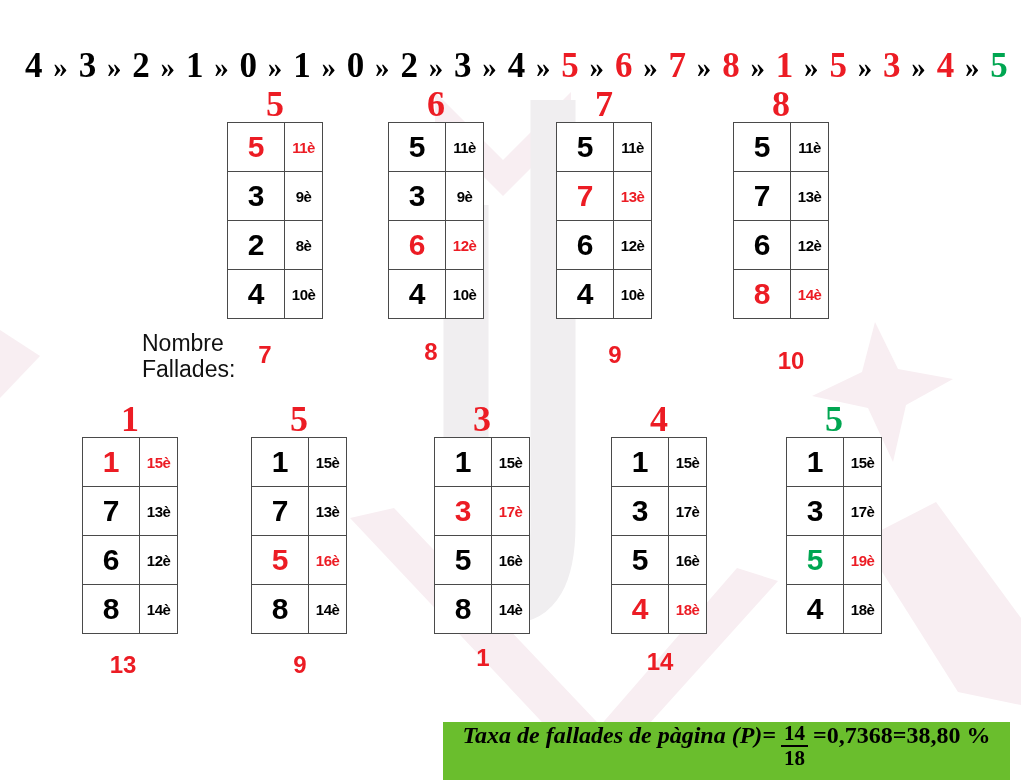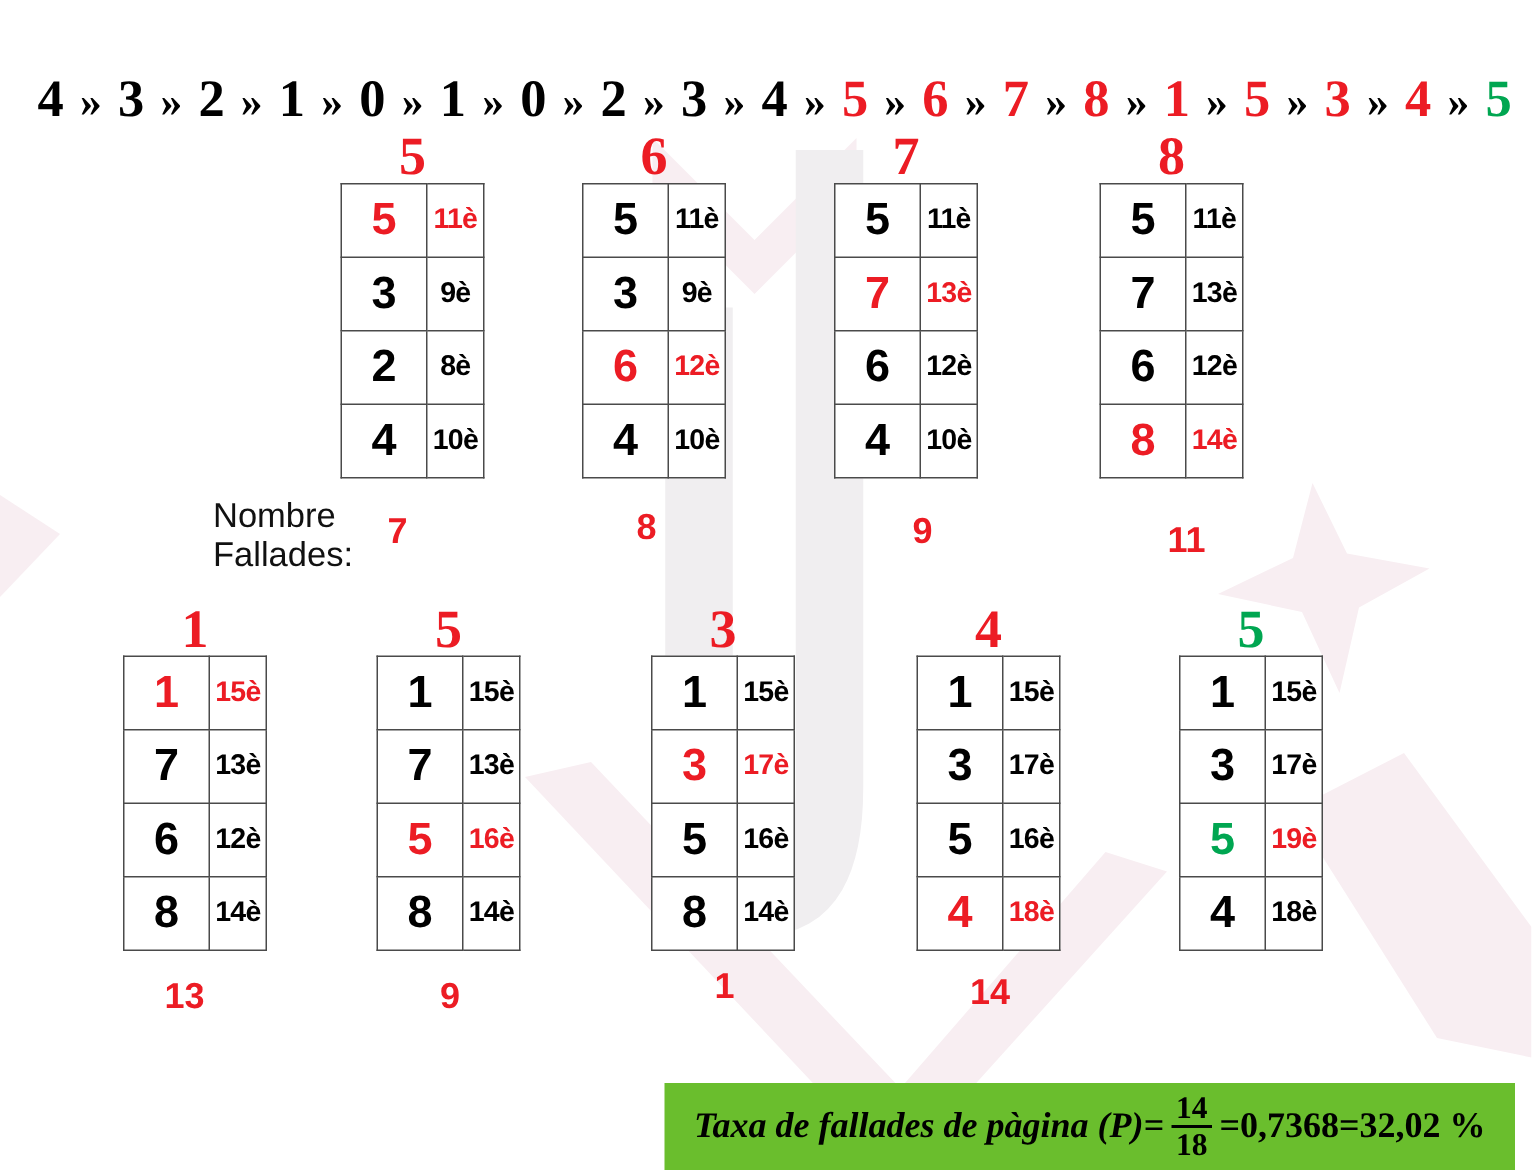--- a/index.html
+++ b/index.html
@@ -7,25 +7,25 @@
   body{position:relative;background:#fff;overflow:hidden;font-family:"Liberation Sans",sans-serif;color:#000}
   .wm{position:absolute;left:0;top:0;z-index:0}
   .refstr{position:absolute;left:25px;top:46px;width:983px;display:flex;justify-content:space-between;align-items:baseline;
           font-family:"Liberation Serif",serif;font-weight:bold;font-size:35px;z-index:2}
   .rsep{font-size:29px;color:#000}
   .pframe{position:absolute;width:96px;z-index:2}
   .ptitle{text-align:center;font-family:"Liberation Serif",serif;font-weight:bold;font-size:36px;height:34px;line-height:32px}
   .ftable{border-collapse:collapse;background:#fff}
   .ftable td{border:1.6px solid #4a4a4a;height:49px;text-align:center;font-weight:bold;vertical-align:middle}
   td.pg{width:58px;font-size:30px}
-  td.tm{width:38px;font-size:19px;letter-spacing:-0.5px}
+  td.tm{width:38px;font-size:15px;letter-spacing:-0.5px}
   .count{position:absolute;width:46px;text-align:center;font-size:24px;font-weight:bold;color:var(--c-red,#ec1c24);z-index:2}
   .flabel{position:absolute;left:142px;top:330px;font-size:23px;color:#111;line-height:1.15;z-index:2}
   .formula{position:absolute;left:443px;top:722px;width:567px;height:58px;background:var(--c-box_green,#6abe2d);
-           display:flex;align-items:center;justify-content:center;gap:5px;font-family:"Liberation Serif",serif;z-index:2}
+           display:flex;justify-content:center;gap:5px;font-family:"Liberation Serif",serif;z-index:2}
   .f-lhs{font-style:italic;font-weight:bold;font-size:24px;white-space:nowrap}
   .f-rhs{font-weight:bold;font-size:24px;white-space:nowrap}
   .frac{display:inline-flex;flex-direction:column;align-items:center;font-weight:bold;font-size:21px;line-height:1.1}
   .frac .den{border-top:2.5px solid #000;padding:0 3px}
   .frac .num{padding:0 3px}
 </style>
 </head>
 <body>
 
 <svg class="wm" width="1021" height="783" viewBox="0 0 1021 783">
@@ -171,21 +171,21 @@
     </table>
 </div>
 
 <div class="flabel">
   <div>Nombre</div>
   <div>Fallades:</div>
 </div>
 <div class="count" style="left:242px;top:341px">7</div>
 <div class="count" style="left:408px;top:338px">8</div>
 <div class="count" style="left:592px;top:341px">9</div>
-<div class="count" style="left:768px;top:347px">11</div>
+<div class="count" style="left:768px;top:347px">10</div>
 
 <div class="pframe" style="left:82px;top:403px">
   <div class="ptitle" style="color: rgb(236, 28, 36);">1</div>
   <table class="ftable">
     <tbody>
         <tr>
           <td class="pg" style="color: rgb(236, 28, 36);">1</td>
           <td class="tm" style="color: rgb(236, 28, 36);">15è</td>
         </tr>
     <tr>
@@ -300,14 +300,14 @@
 <div class="count" style="left:277px;top:651px">9</div>
 <div class="count" style="left:460px;top:644px">1</div>
 <div class="count" style="left:637px;top:648px">14</div>
 
 <div class="formula">
   <span class="f-lhs">Taxa de fallades de pàgina (P)=</span>
   <span class="frac">
     <span class="num">14</span>
     <span class="den">18</span>
   </span>
-  <span class="f-rhs">=0,7368=32,02 %</span>
+  <span class="f-rhs">=0,7368=38,80 %</span>
 </div>
 
 </body></html>

